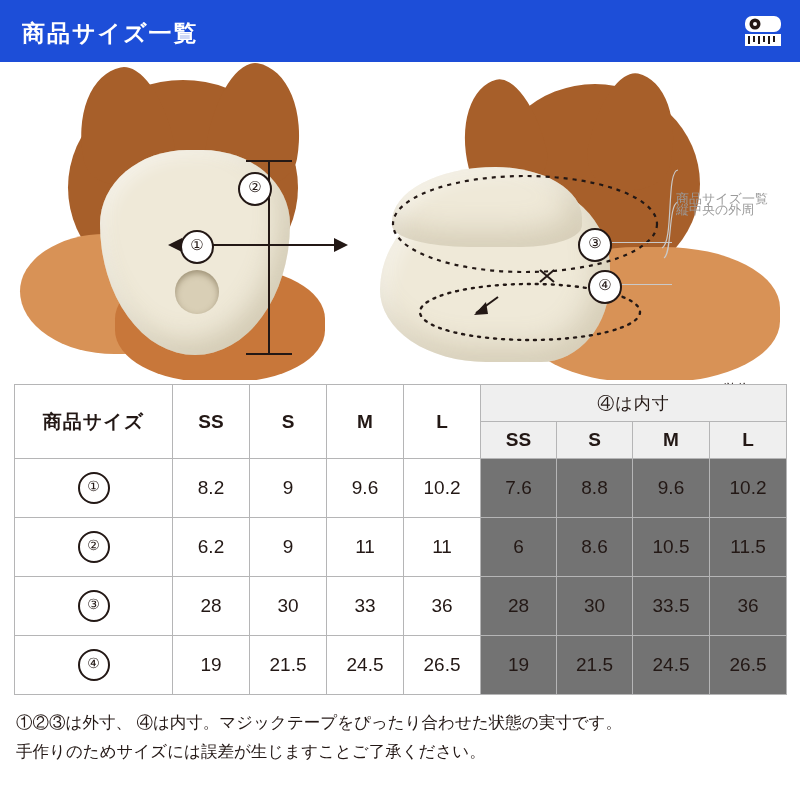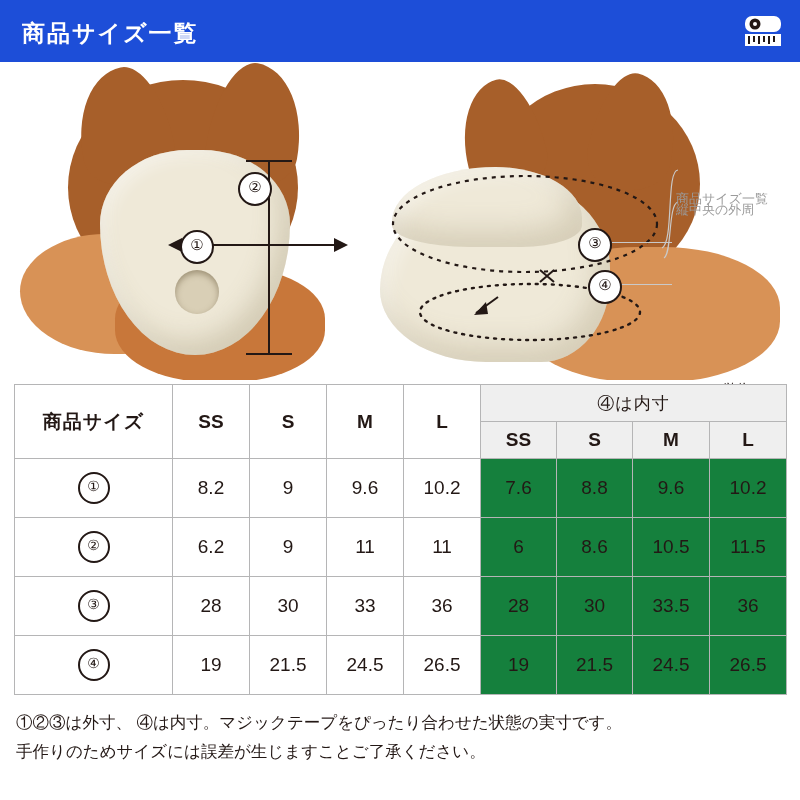--- a/index.html
+++ b/index.html
@@ -164,21 +164,21 @@
     font-size: 19px;
     font-weight: bold !important;
   }
   .sz-head.shaded {
     background: #efefef;
   }
   .data-row td {
     height: 56px;
     font-size: 19px;
   }
-  .data-row td.shaded { background: #15803d; }
+  .data-row td.shaded { background: #737373; }
   .rowmark {
     display: inline-block;
     width: 28px; height: 28px;
     line-height: 24px;
     border-radius: 50%;
     border: 2px solid #231815;
     font-size: 14px;
     text-align: center;
   }
 

